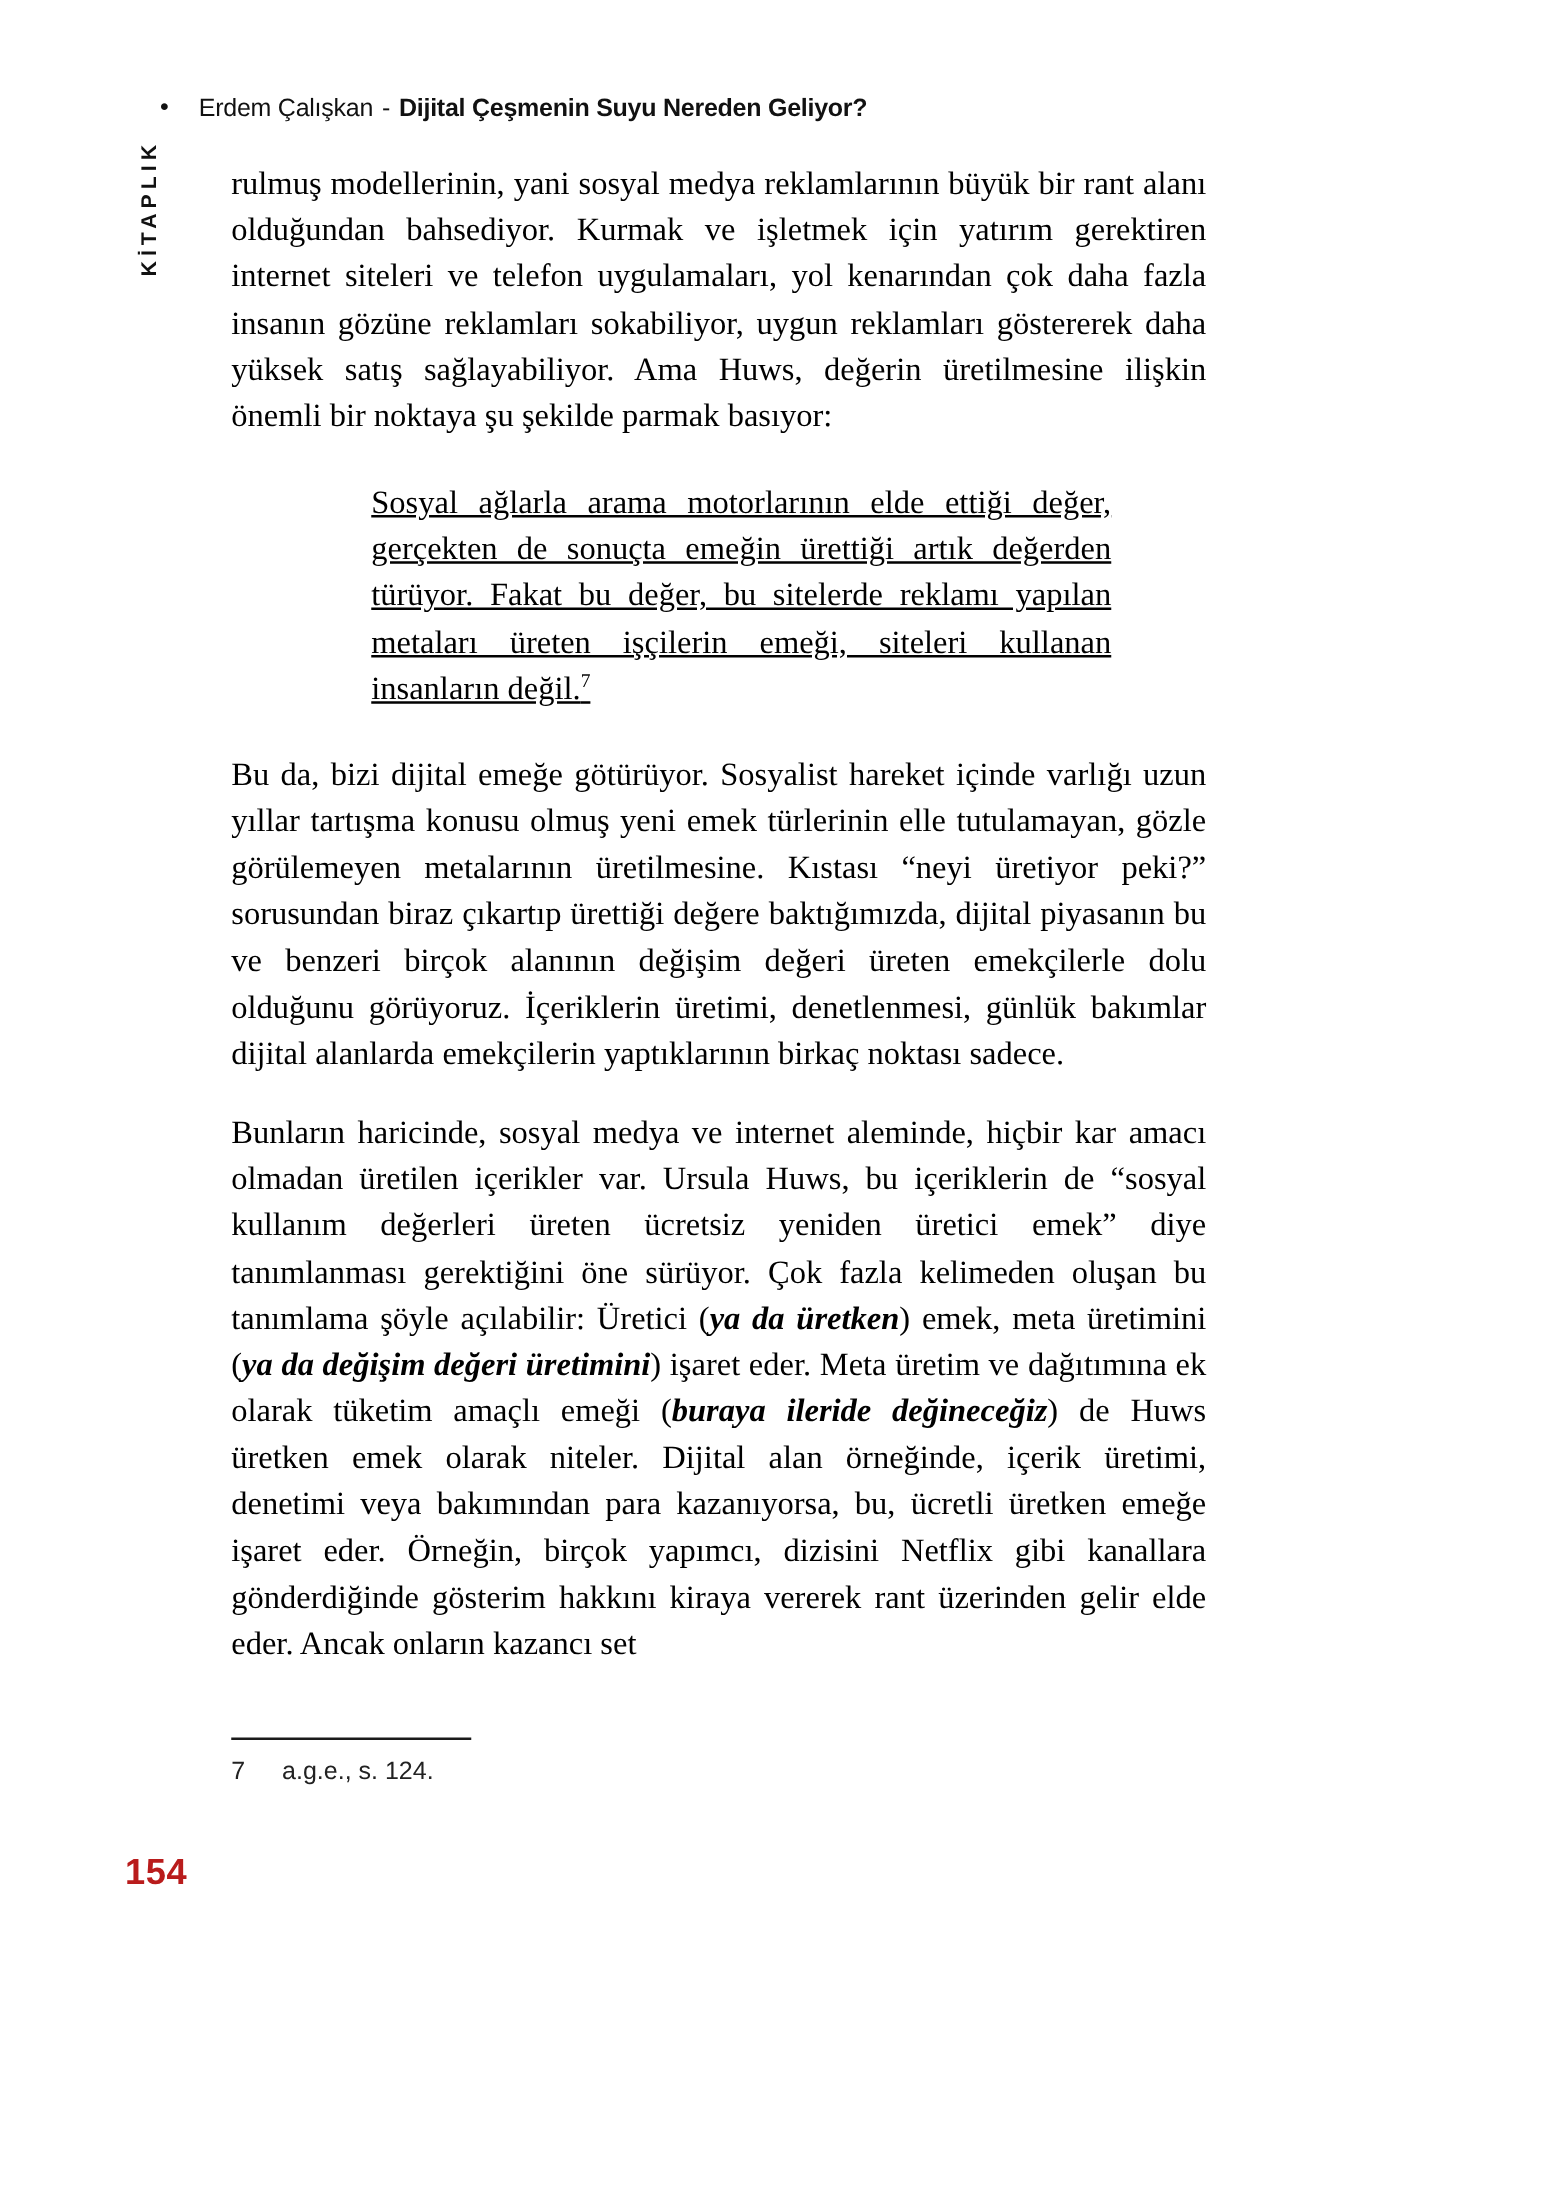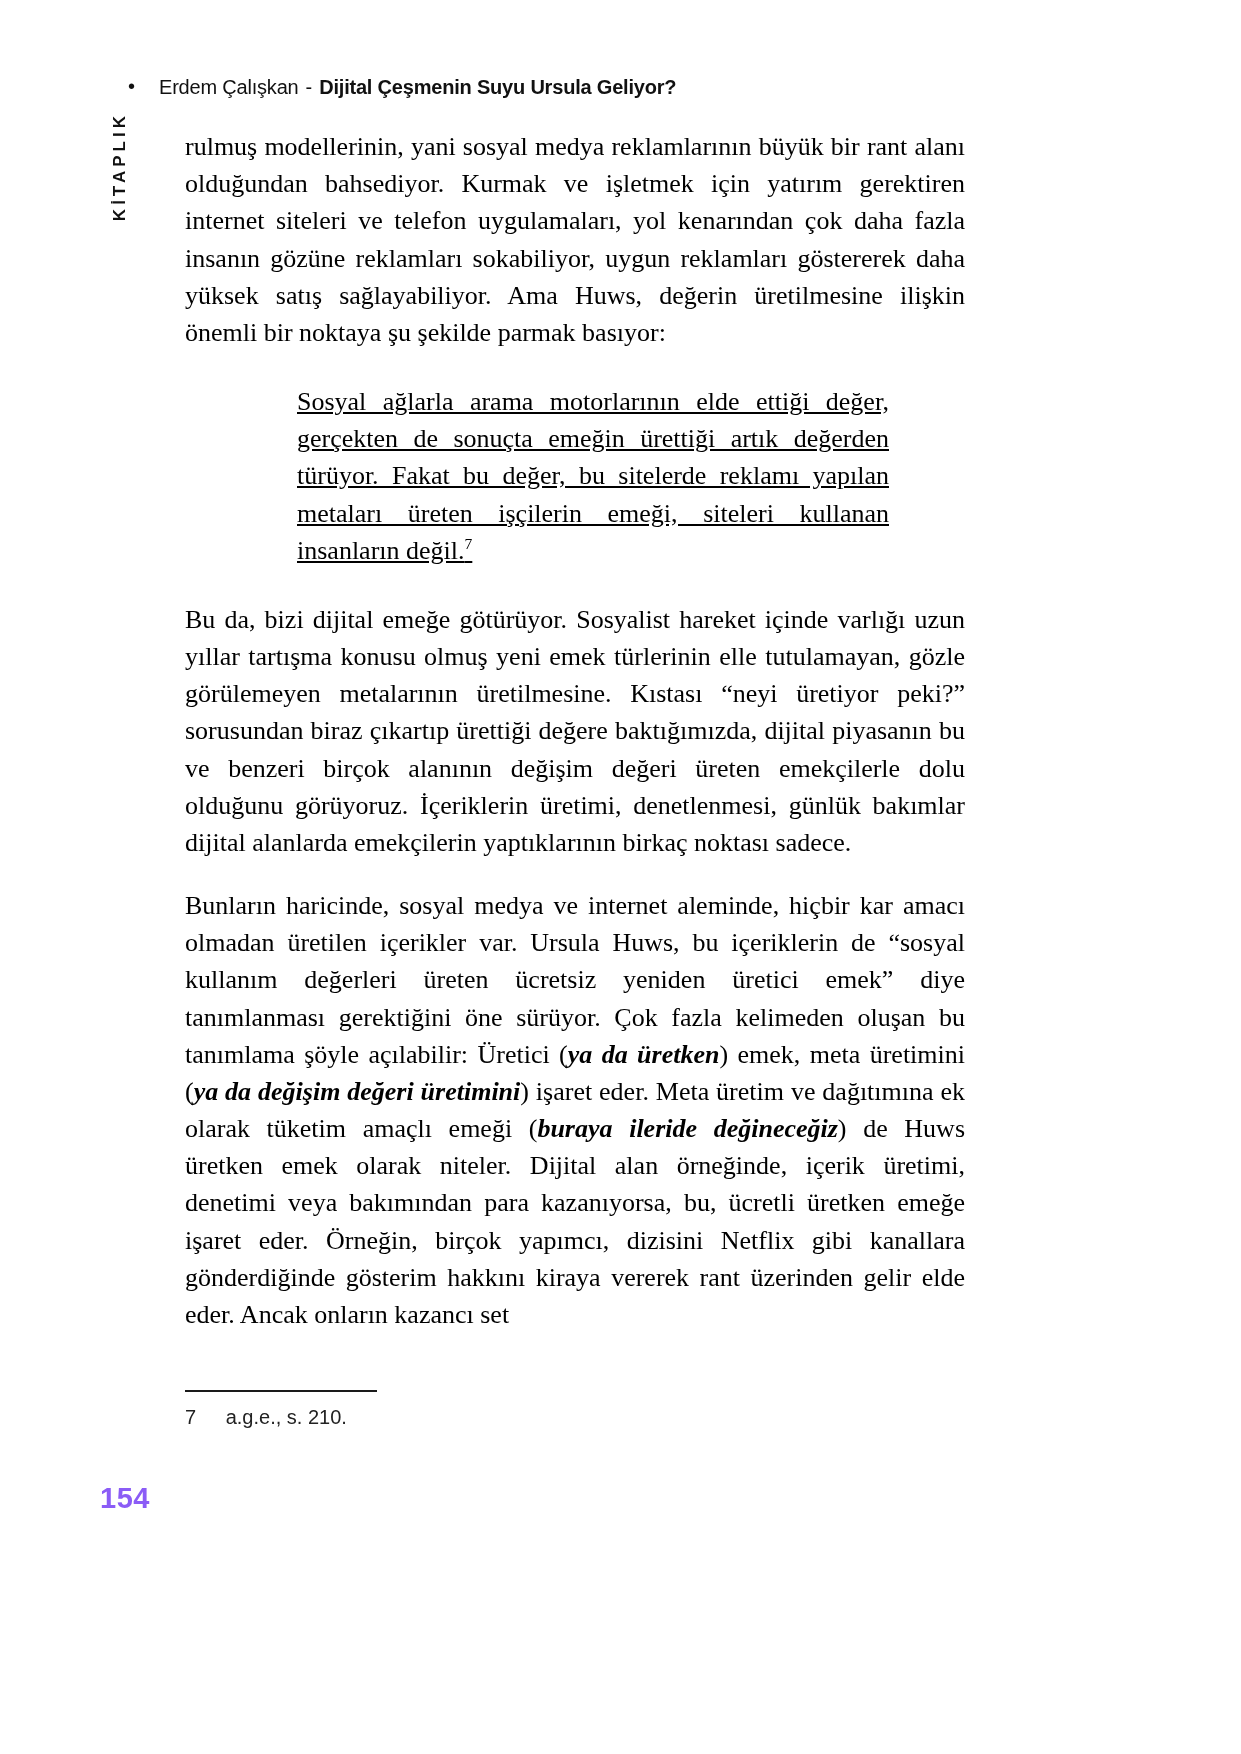--- a/index.html
+++ b/index.html
@@ -110,47 +110,47 @@
 
   
   .page-number {
     position: absolute;
     left: 100px;
     top: 1482px;
     font-family: "Liberation Sans", sans-serif;
     font-weight: 700;
     font-size: 29px;
     letter-spacing: 0.5px;
-    color: #8b5cf6;
+    color: #b91c1c;
   }
 </style>
 </head>
 <body>
 
 <div class="page">
 
   <div class="header">
     <span class="bullet">•</span>
     <span class="author">Erdem Çalışkan</span>
     <span class="sep">-</span>
-    <span class="title">Dijital Çeşmenin Suyu Ursula Geliyor?</span>
+    <span class="title">Dijital Çeşmenin Suyu Nereden Geliyor?</span>
   </div>
 
   <div class="kitaplik">KİTAPLIK</div>
 
   <div class="text-col">
     <p class="para"><span>rulmuş modellerinin, yani sosyal medya reklamlarının büyük bir rant alanı olduğundan bahsediyor. Kurmak ve işletmek için yatırım gerektiren internet siteleri ve telefon uygulamaları, yol kenarından çok daha fazla insanın gözüne reklamları sokabiliyor, uygun reklamları göstererek daha yüksek satış sağlayabiliyor. Ama Huws, değerin üretilmesine ilişkin önemli bir noktaya şu şekilde parmak basıyor:</span></p>
     <blockquote class="quote"><span>Sosyal ağlarla arama motorlarının elde ettiği değer, gerçekten de sonuçta emeğin ürettiği artık değerden türüyor. Fakat bu değer, bu sitelerde reklamı yapılan metaları üreten işçilerin emeği, siteleri kullanan insanların değil.</span><sup>7</sup></blockquote>
     <p class="para"><span>Bu da, bizi dijital emeğe götürüyor. Sosyalist hareket içinde varlığı uzun yıllar tartışma konusu olmuş yeni emek türlerinin elle tutulamayan, gözle görülemeyen metalarının üretilmesine. Kıstası “neyi üretiyor peki?” sorusundan biraz çıkartıp ürettiği değere baktığımızda, dijital piyasanın bu ve benzeri birçok alanının değişim değeri üreten emekçilerle dolu olduğunu görüyoruz. İçeriklerin üretimi, denetlenmesi, günlük bakımlar dijital alanlarda emekçilerin yaptıklarının birkaç noktası sadece.</span></p>
     <p class="para"><span>Bunların haricinde, sosyal medya ve internet aleminde, hiçbir kar amacı olmadan üretilen içerikler var. Ursula Huws, bu içeriklerin de “sosyal kullanım değerleri üreten ücretsiz yeniden üretici emek” diye tanımlanması gerektiğini öne sürüyor. Çok fazla kelimeden oluşan bu tanımlama şöyle açılabilir: Üretici (</span><em>ya da üretken</em><span>) emek, meta üretimini (</span><em>ya da değişim değeri üretimini</em><span>) işaret eder. Meta üretim ve dağıtımına ek olarak tüketim amaçlı emeği (</span><em>buraya ileride değineceğiz</em><span>) de Huws üretken emek olarak niteler. Dijital alan örneğinde, içerik üretimi, denetimi veya bakımından para kazanıyorsa, bu, ücretli üretken emeğe işaret eder. Örneğin, birçok yapımcı, dizisini Netflix gibi kanallara gönderdiğinde gösterim hakkını kiraya vererek rant üzerinden gelir elde eder. Ancak onların kazancı set</span></p>
   </div>
 
   <div class="footnote">
     <div class="footnote-rule"></div>
     <div class="footnote-line">
       <span class="fn-num">7</span>
-      <span class="fn-text">a.g.e., s. 210.</span>
+      <span class="fn-text">a.g.e., s. 124.</span>
     </div>
   </div>
 
   <div class="page-number">154</div>
 
 </div>
 
 </body></html>

